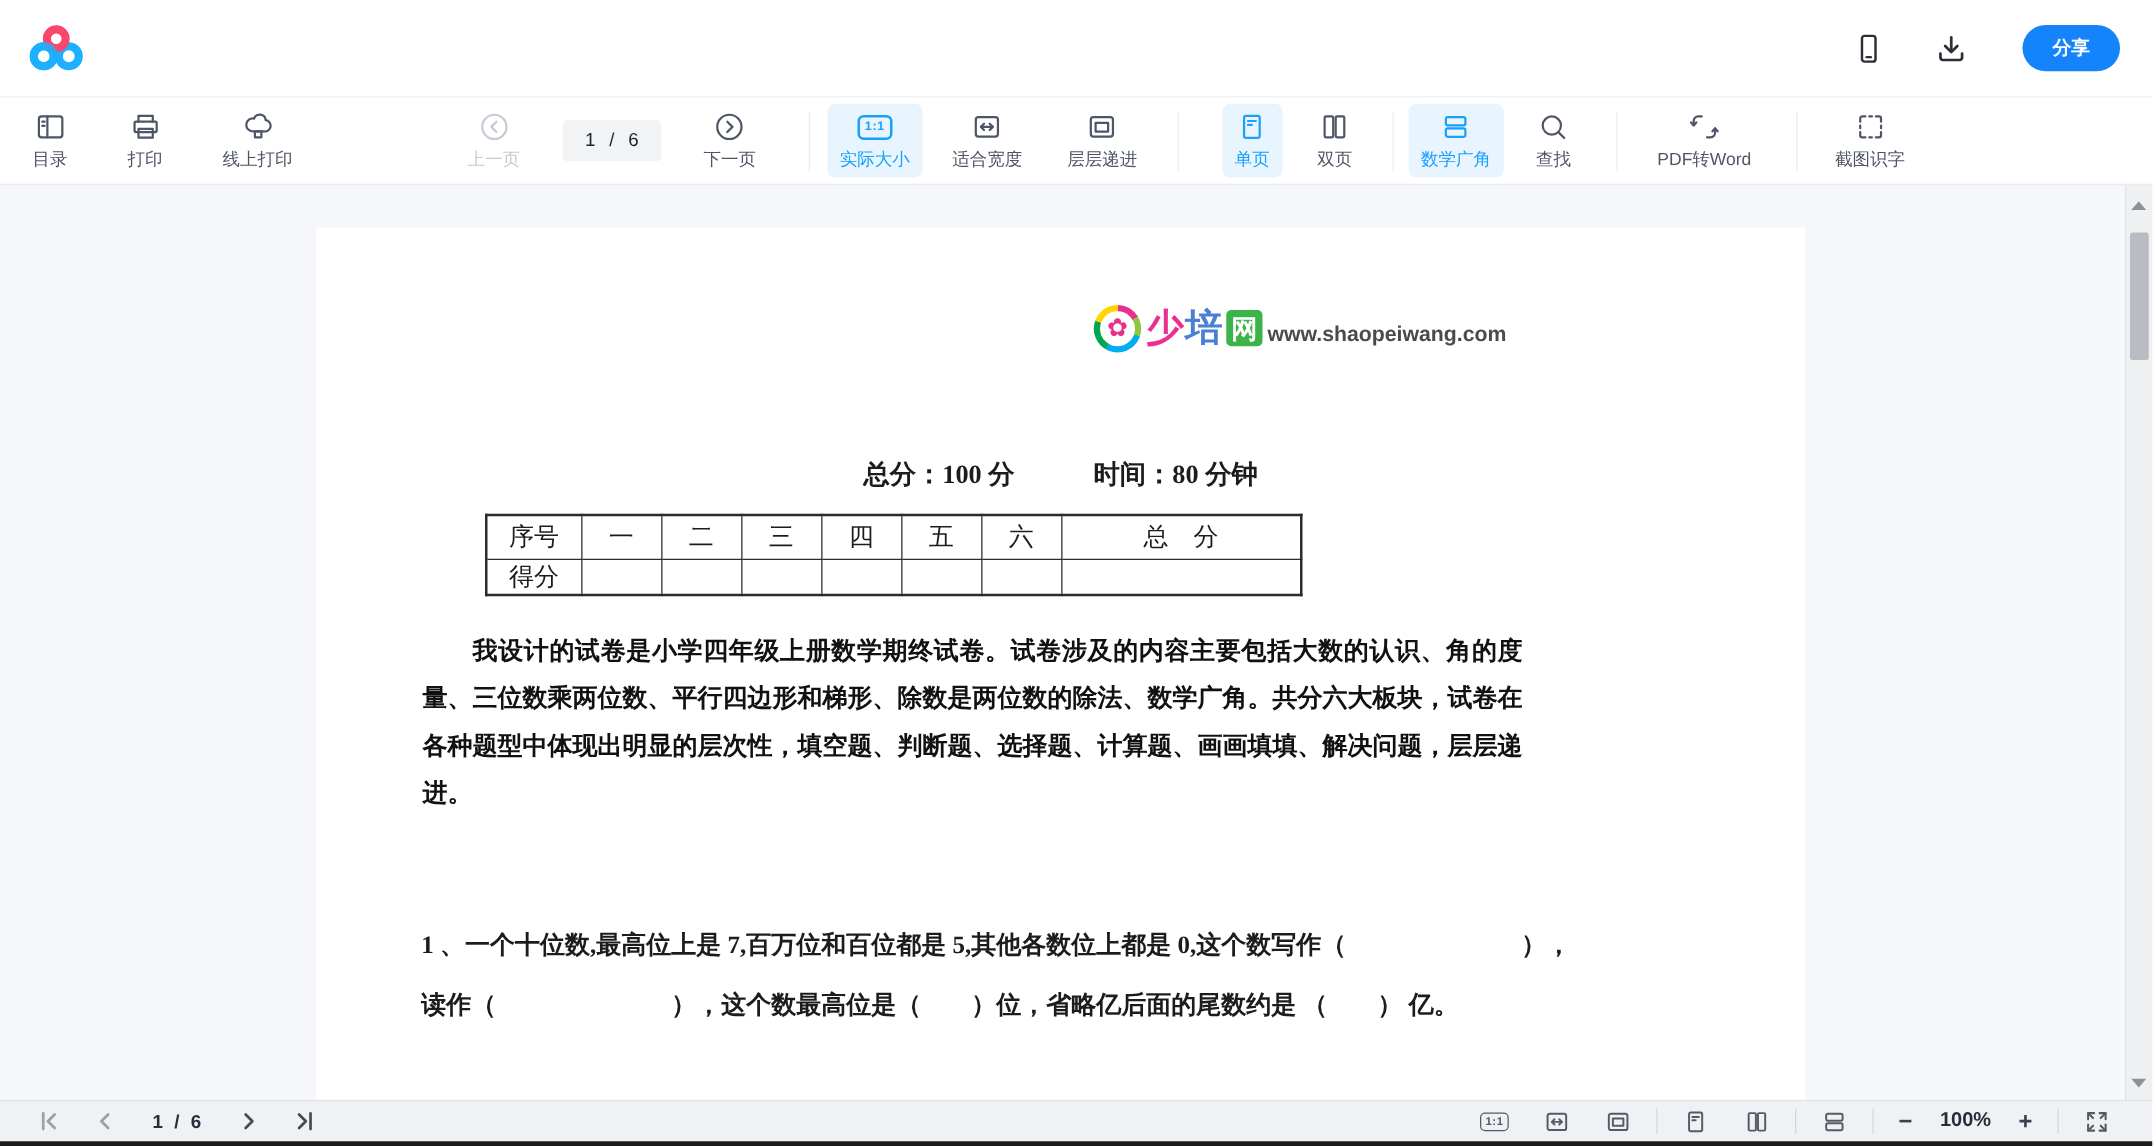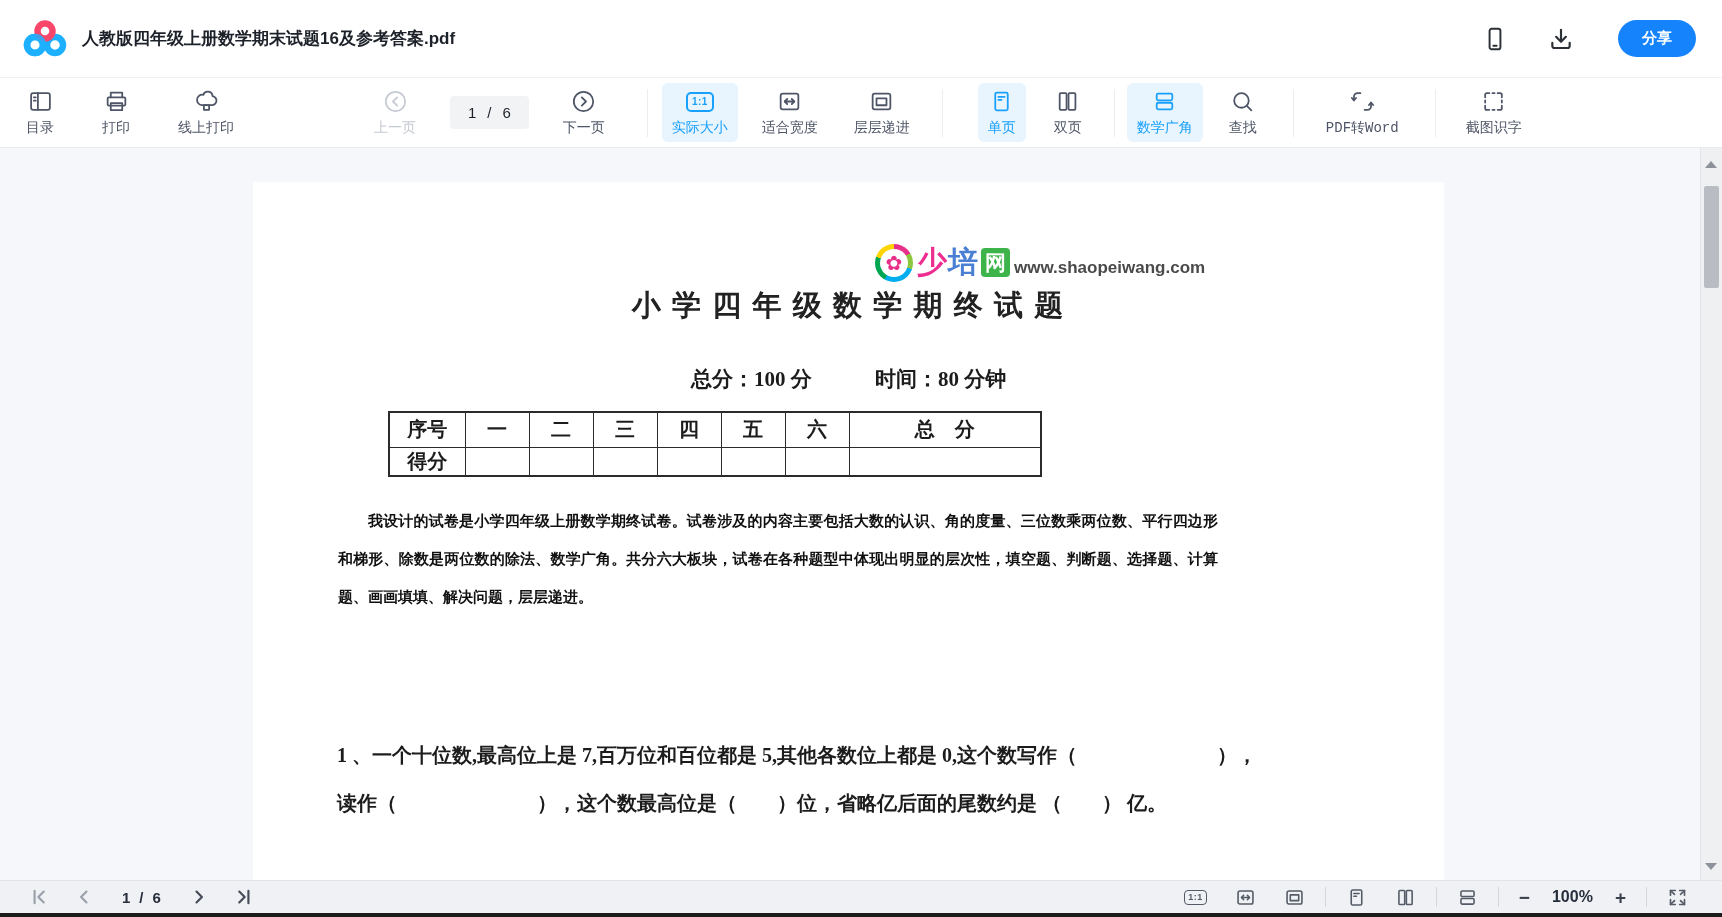--- a/index.html
+++ b/index.html
@@ -18,21 +18,21 @@
                padding:9px 24px; font-size:15px; font-weight:700; cursor:pointer; }
 
   
   .toolbar { position:absolute; left:0; top:77px; width:100%; height:71px; background:#fff;
              border-top:1px solid #f0f1f4; border-bottom:1px solid #e9ebee;
              display:flex; align-items:center; font-size:14px; color:#4e5566; }
   .titem { display:flex; flex-direction:column; align-items:center; justify-content:center;
            padding:5px 10px; border-radius:6px; cursor:pointer; background:transparent; border:none;
            color:#4e5566; font-size:14px; }
   .titem .ticon { height:27px; display:flex; align-items:center; justify-content:center; }
-  .titem .tlabel { margin-top:4px; white-space:nowrap;font-family:Liberation Mono, monospace; }
+  .titem .tlabel { margin-top:4px; white-space:nowrap; }
   .titem.active { background:#e8f4fe; color:#18a0fb; }
   .titem.disabled { color:#c6cad2; cursor:default; }
   .vsep { width:1px; height:48px; background:#ecedf0; flex:0 0 auto; }
   .pagebox { background:#f2f3f5; border-radius:4px; padding:8px 18px; display:flex; gap:11px;
              font-size:15px; color:#1d2129; cursor:pointer; border:none; align-items:center; }
   .i11 { border:2px solid currentColor; border-radius:5px; font-size:10px; font-weight:700;
          padding:3px 4px; line-height:1; letter-spacing:0.5px; }
 
   
   .content { position:absolute; left:0; top:148px; width:100%; height:732px; background:#f6f7fa; overflow:hidden; }
@@ -52,26 +52,26 @@
   .sp-wang { margin-left:3px; width:29px; height:29px; background:#3cb44a; color:#fff; border-radius:4px;
              font-size:21px; font-weight:700; display:flex; align-items:center; justify-content:center; }
   .sp-url { margin-left:4px; margin-top:10px; font-size:17px; font-weight:700; color:#4a4a4a; }
 
   .doc-head { position:absolute; top:104px; width:100%; text-align:center; font-size:29px;
               font-weight:600; letter-spacing:2px; color:#222; }
   .doc-meta { position:absolute; top:183px; width:100%; text-align:center; font-size:21px; font-weight:600; }
   .doc-meta .m2 { margin-left:58px; }
 
   .score-table { position:absolute; top:229px; left:135px; border-collapse:collapse;
-                 border:2.2px solid #2b2b2b; font-size:20px; font-weight:700; }
+                 border:2.2px solid #2b2b2b; font-size:20px; font-weight:400; }
   .score-table td { border:1.6px solid #2b2b2b; text-align:center; }
   .score-table tr.r1 td { height:35px; }
   .score-table tr.r2 td { height:20px; }
 
-  .doc-intro { position:absolute; top:320px; left:85px; width:880px; font-size:15px; line-height:38px;
+  .doc-intro { position:absolute; top:320px; left:85px; width:880px; font-size:20px; line-height:38px;
                text-indent:2em; text-align:justify; font-family:"Liberation Sans","DejaVu Sans",sans-serif;
                font-weight:700; color:#111; }
   .doc-sec { position:absolute; top:502px; left:136px; font-size:22px; font-weight:700;
              font-family:"Liberation Sans","DejaVu Sans",sans-serif; color:#111; }
   .doc-q1a { position:absolute; top:560px; left:84px; width:1110px; font-size:20px; font-weight:600; white-space:nowrap; }
   .doc-q1b { position:absolute; top:608px; left:84px; width:1110px; font-size:20px; font-weight:600; white-space:nowrap; }
 
   
   .scrollbar { position:absolute; right:0; top:0; width:22px; height:100%; background:#eff0f2;
                border-left:1px solid #e3e4e7; }
@@ -107,21 +107,20 @@
 
 <header class="titlebar">
   <span class="brandlogo">
     <svg class="ic" width="46" height="40" viewBox="0 0 46 40" fill="none">
       <circle cx="13" cy="26" r="8" stroke="#1db0ff" stroke-width="6.5"></circle>
       <circle cx="33" cy="26" r="8" stroke="#1db0ff" stroke-width="6.5"></circle>
       <circle cx="23" cy="12" r="7.5" stroke="#f9476b" stroke-width="6.5"></circle>
       <circle cx="13" cy="26" r="8" stroke="#1db0ff" stroke-width="6.5" opacity="0.85"></circle>
     </svg>
   </span>
-  <div class="doc-title">人教版四年级上册数学期末试题16及参考答案.pdf</div>
   <div class="tb-actions">
     <button class="icon-btn">
       <span>
         <svg class="ic" width="26" height="28" viewBox="0 0 24 24" fill="none" stroke="currentColor" stroke-width="1.8" stroke-linecap="round">
           <rect x="7" y="2.5" width="10" height="19" rx="2"></rect>
           <line x1="10.5" y1="18.2" x2="13.5" y2="18.2"></line>
         </svg>
       </span>
     </button>
     <button class="icon-btn">
@@ -312,21 +311,20 @@
     <div class="sp-brand">
       <span class="sp-circle">
         <span class="sp-flower">✿</span>
       </span>
       <span class="sp-shao">少</span>
       <span class="sp-pei">培</span>
       <span class="sp-wang">网</span>
       <span class="sp-url">www.shaopeiwang.com</span>
     </div>
 
-    <h1 class="doc-head">小 学 四 年 级 数 学 期 终 试 题</h1>
 
     <div class="doc-meta">
       <span class="m1">总分：100 分</span>
       <span class="m2">时间：80 分钟</span>
     </div>
 
     <table class="score-table">
       <colgroup>
         <col style="width:76px">
           <col style="width:64px">

